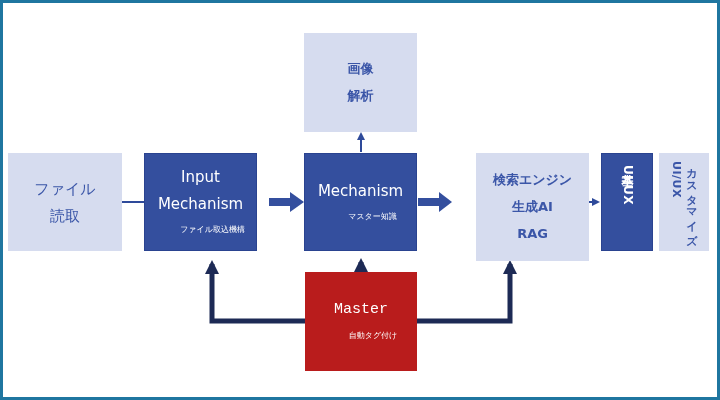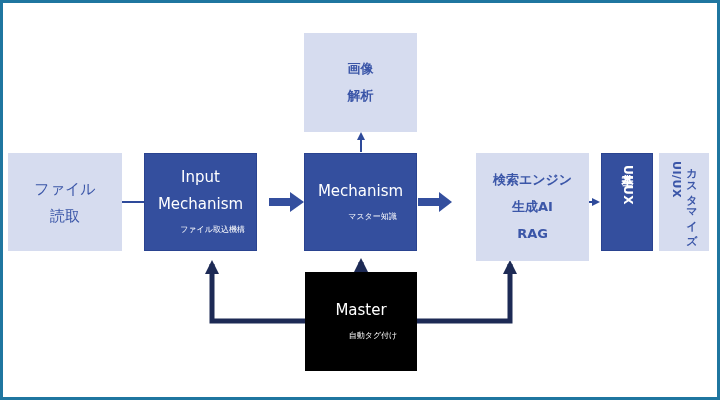--- a/index.html
+++ b/index.html
@@ -1,21 +1,21 @@
 <!DOCTYPE html>
 <html><head>
 <meta charset="utf-8">
 <style>
   html, body { margin: 0; padding: 0; }
   body { width: 720px; height: 400px; overflow: hidden; background: #ffffff; font-family: "DejaVu Sans", sans-serif; }
   .frame { position: absolute; left: 0; top: 0; width: 714px; height: 394px; border: 3px solid #1f76a0; background: #fff; }
   .box { position: absolute; display: flex; flex-direction: column; align-items: center; justify-content: center; text-align: left; box-sizing: border-box; gap: 7px; }
   .light { background: #d6dcef; color: #3b56a8; }
   .mid { background: #344f9e; color: #ffffff; border: 1px solid #2a4390; }
-  .dark { background: #000000; color: #ffffff; }
+  .dark { background: #b91c1c; color: #ffffff; font-family: Liberation Mono, monospace; }
   .t-big { font-size: 15px; line-height: 20px; }
   .t-bold { font-weight: bold; font-size: 13px; line-height: 20px; }
   .t-sub { font-size: 8px; line-height: 14px; margin-top: 2px; margin-left: 24px; }
   .vert { writing-mode: vertical-rl; font-size: 12px; font-weight: bold; letter-spacing: 0.5px; }
   svg.arrows { position: absolute; left: 0; top: 0; }
 </style>
 </head>
 <body>
 
 <div class="frame"></div>

